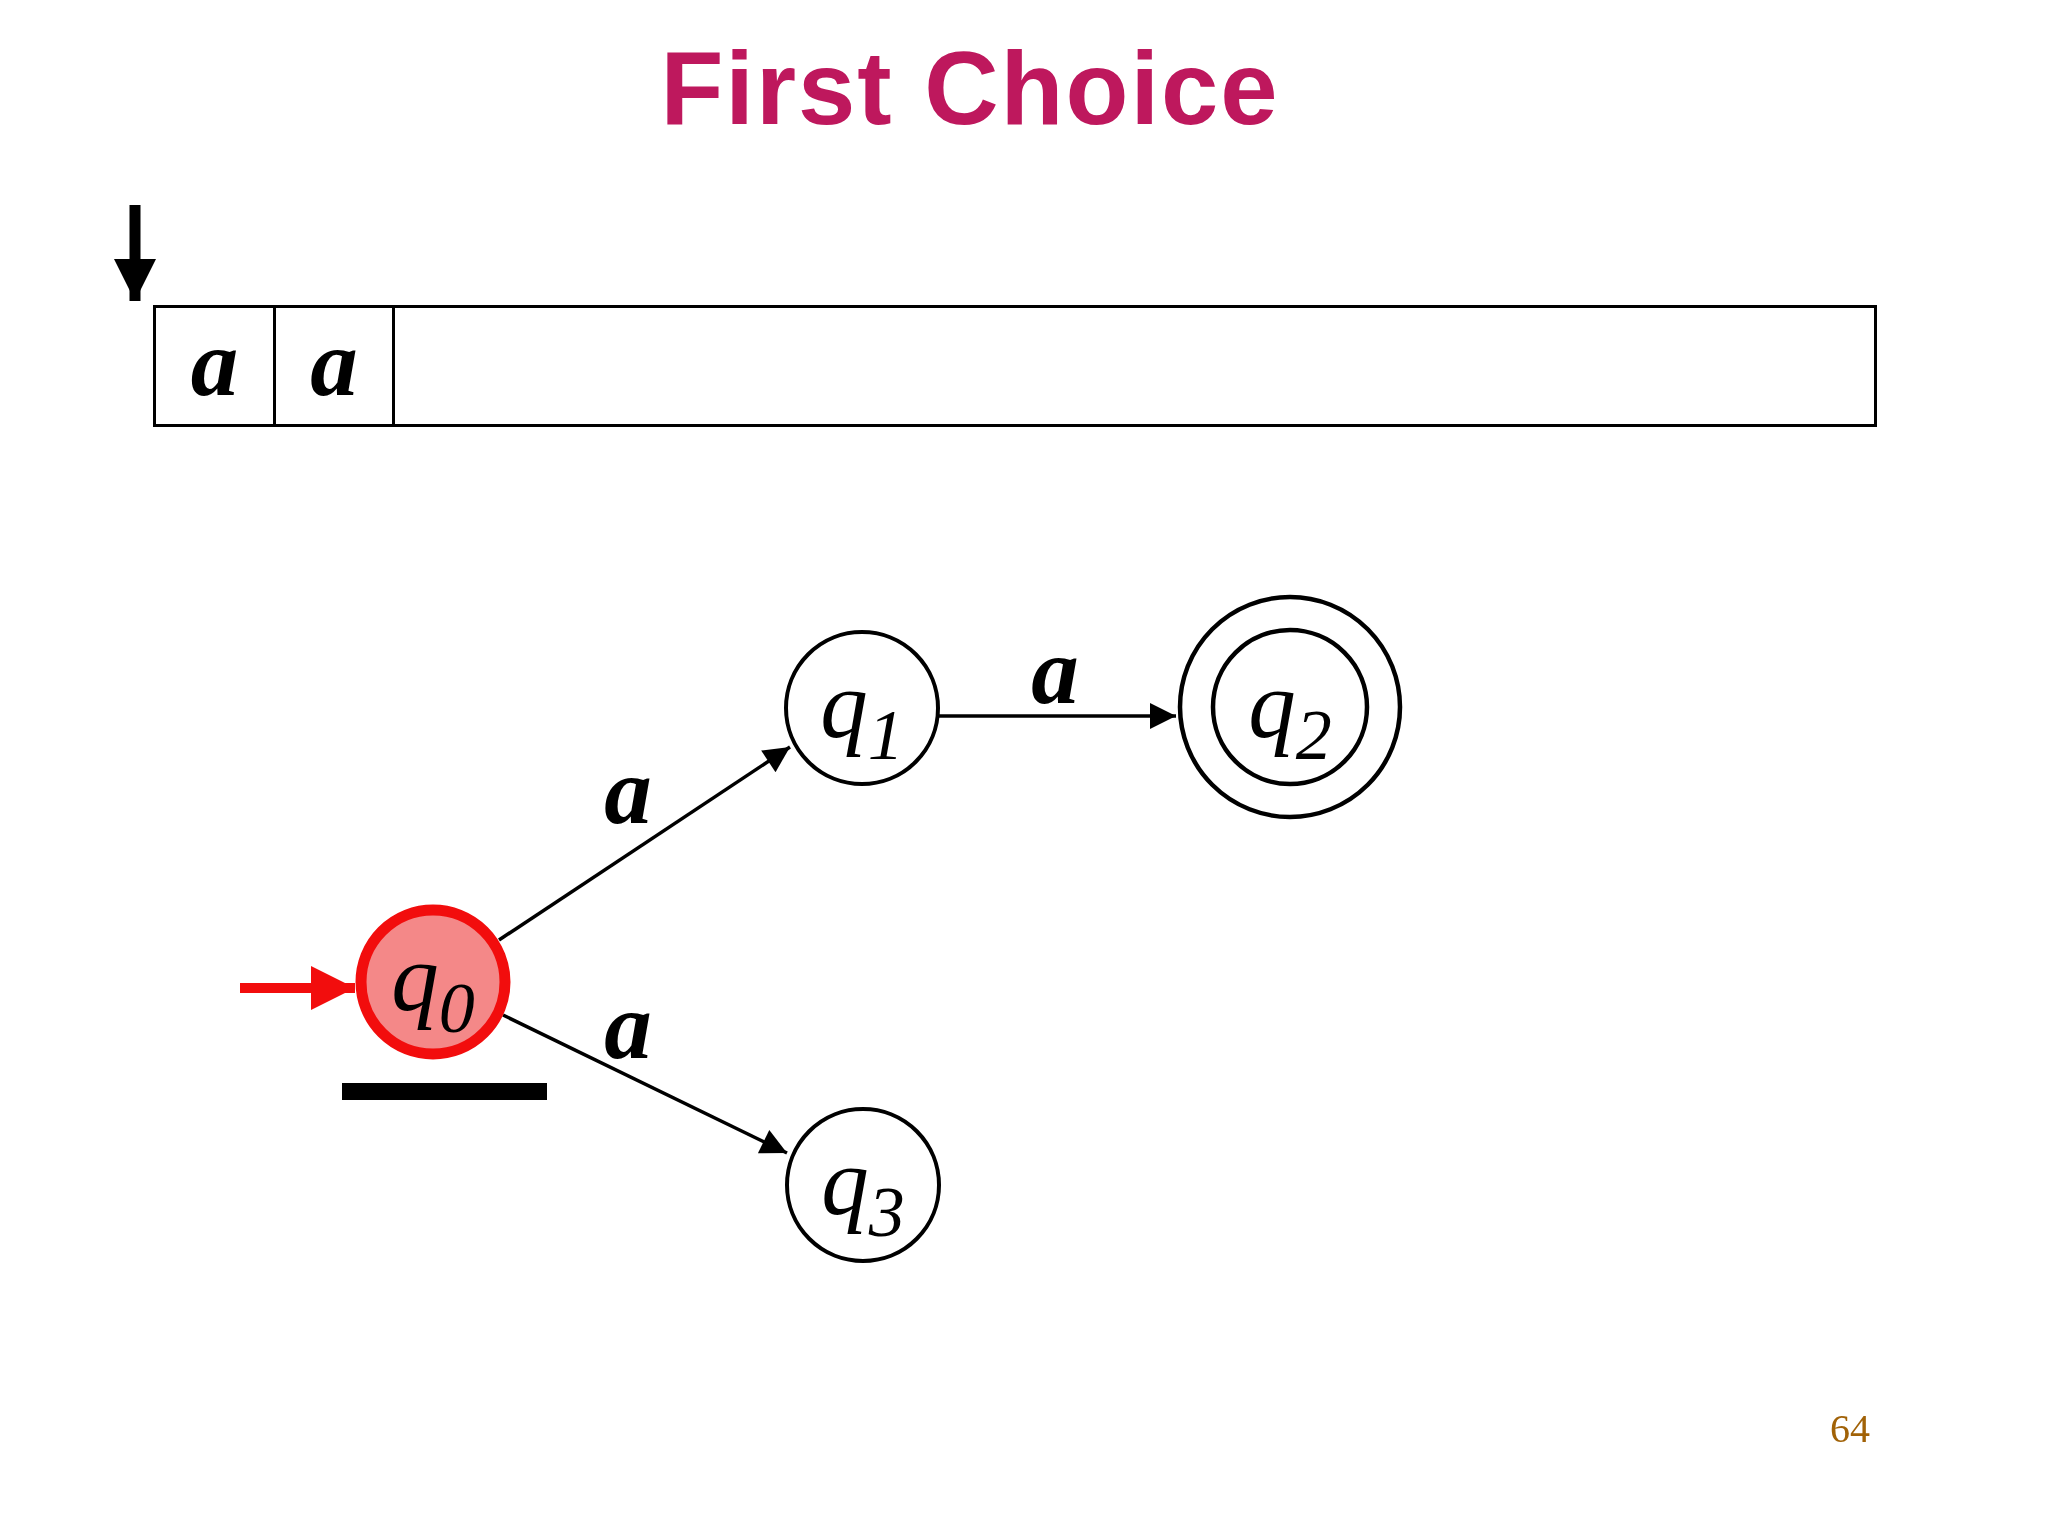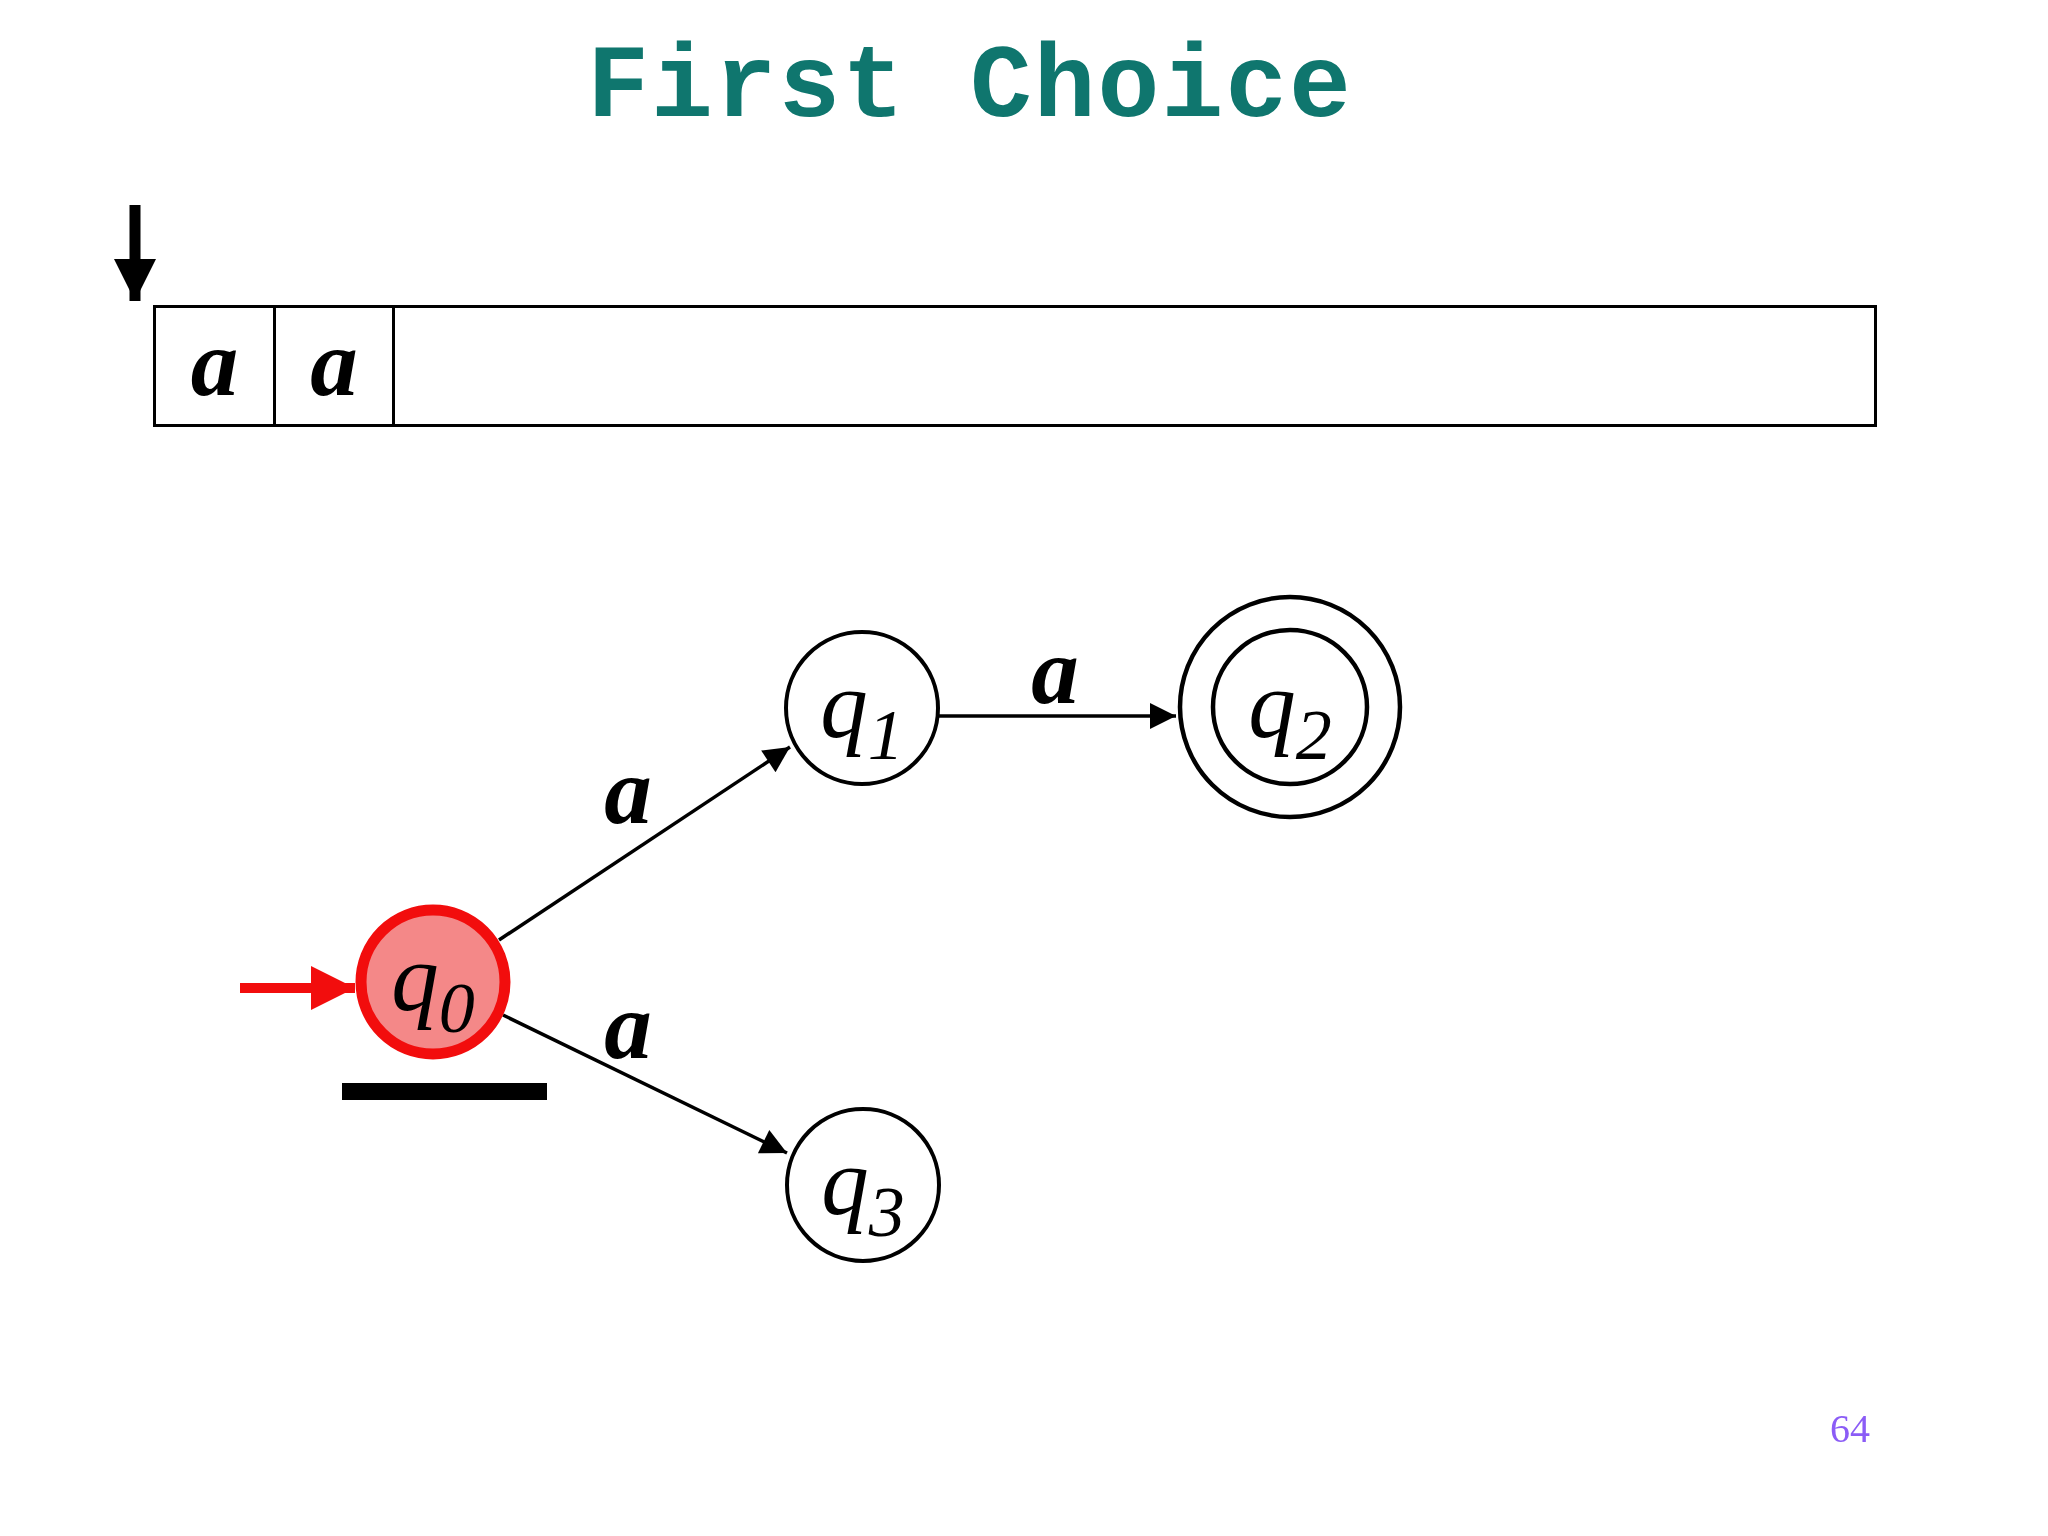--- a/index.html
+++ b/index.html
@@ -7,24 +7,24 @@
     position:relative;
     width:2048px;height:1536px;
     background:#ffffff;
     overflow:hidden;
     font-family:"Liberation Serif", serif;
   }
   .title{
     position:absolute;
     left:0;top:30px;width:1940px;
     text-align:center;
-    font-family:Liberation Mono, monospace;
+    font-family:Liberation Sans, sans-serif;
     font-size:103px;
     font-weight:600;
-    color:#0f766e;
+    color:#be185d;
     letter-spacing:2px;
   }
   .tape{
     position:absolute;
     left:153px;top:305px;
     width:1724px;height:122px;
     border:3px solid #000;
     box-sizing:border-box;
     display:flex;
     background:#fff;
@@ -39,21 +39,21 @@
     padding-bottom:6px;
   }
   .cell-0{width:120px;border-right:3px solid #000;}
   .cell-1{width:119px;border-right:3px solid #000;}
   .cell-rest{flex:1;}
   .diagram-svg{position:absolute;left:0;top:0;width:2048px;height:1536px;}
   .page-number{
     position:absolute;
     left:1830px;top:1405px;
     font-family:"Liberation Serif", serif;
-    font-size:40px;color:#8b5cf6;
+    font-size:40px;color:#a16207;
   }
   .state-label{
     font-family:"Liberation Serif", serif;
     font-style:italic;
     font-size:95px;
     fill:#000;
   }
   .state-sub{font-size:72px;}
   .edge-label{
     font-family:"Liberation Serif", serif;

